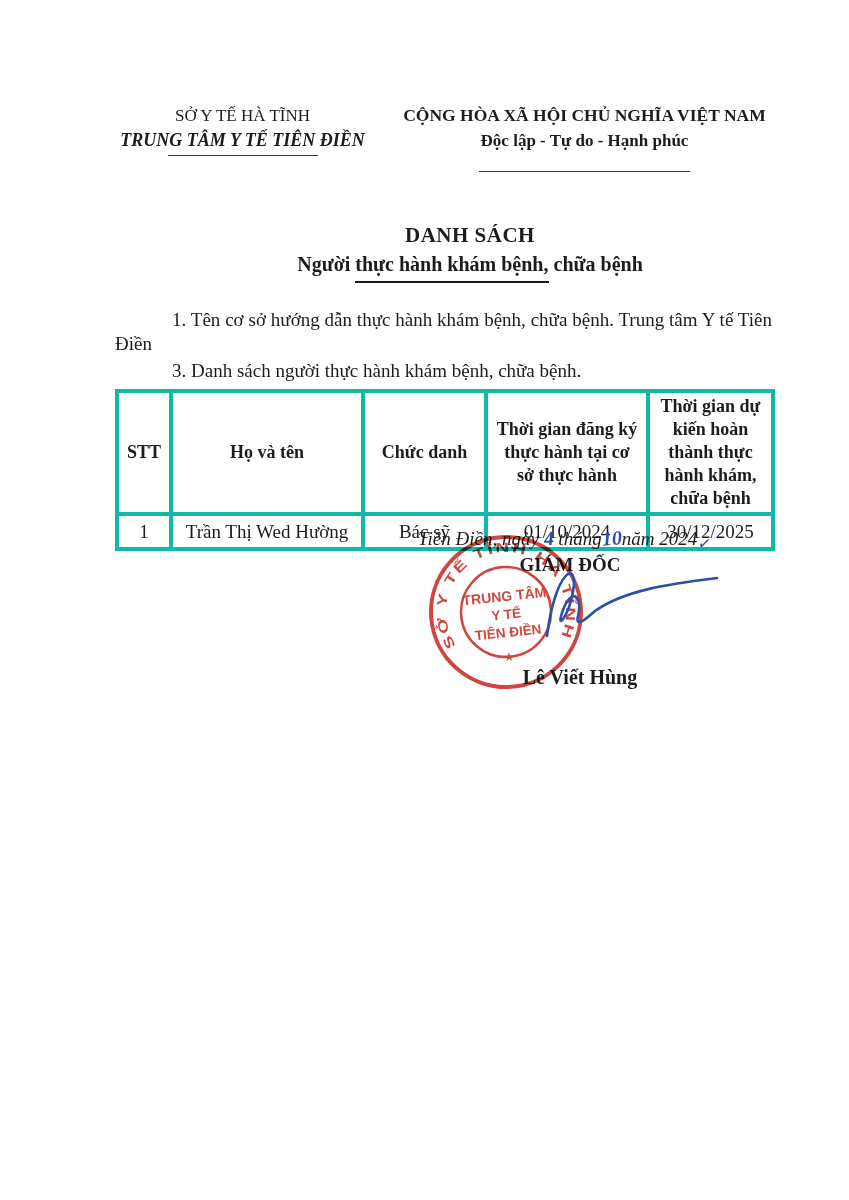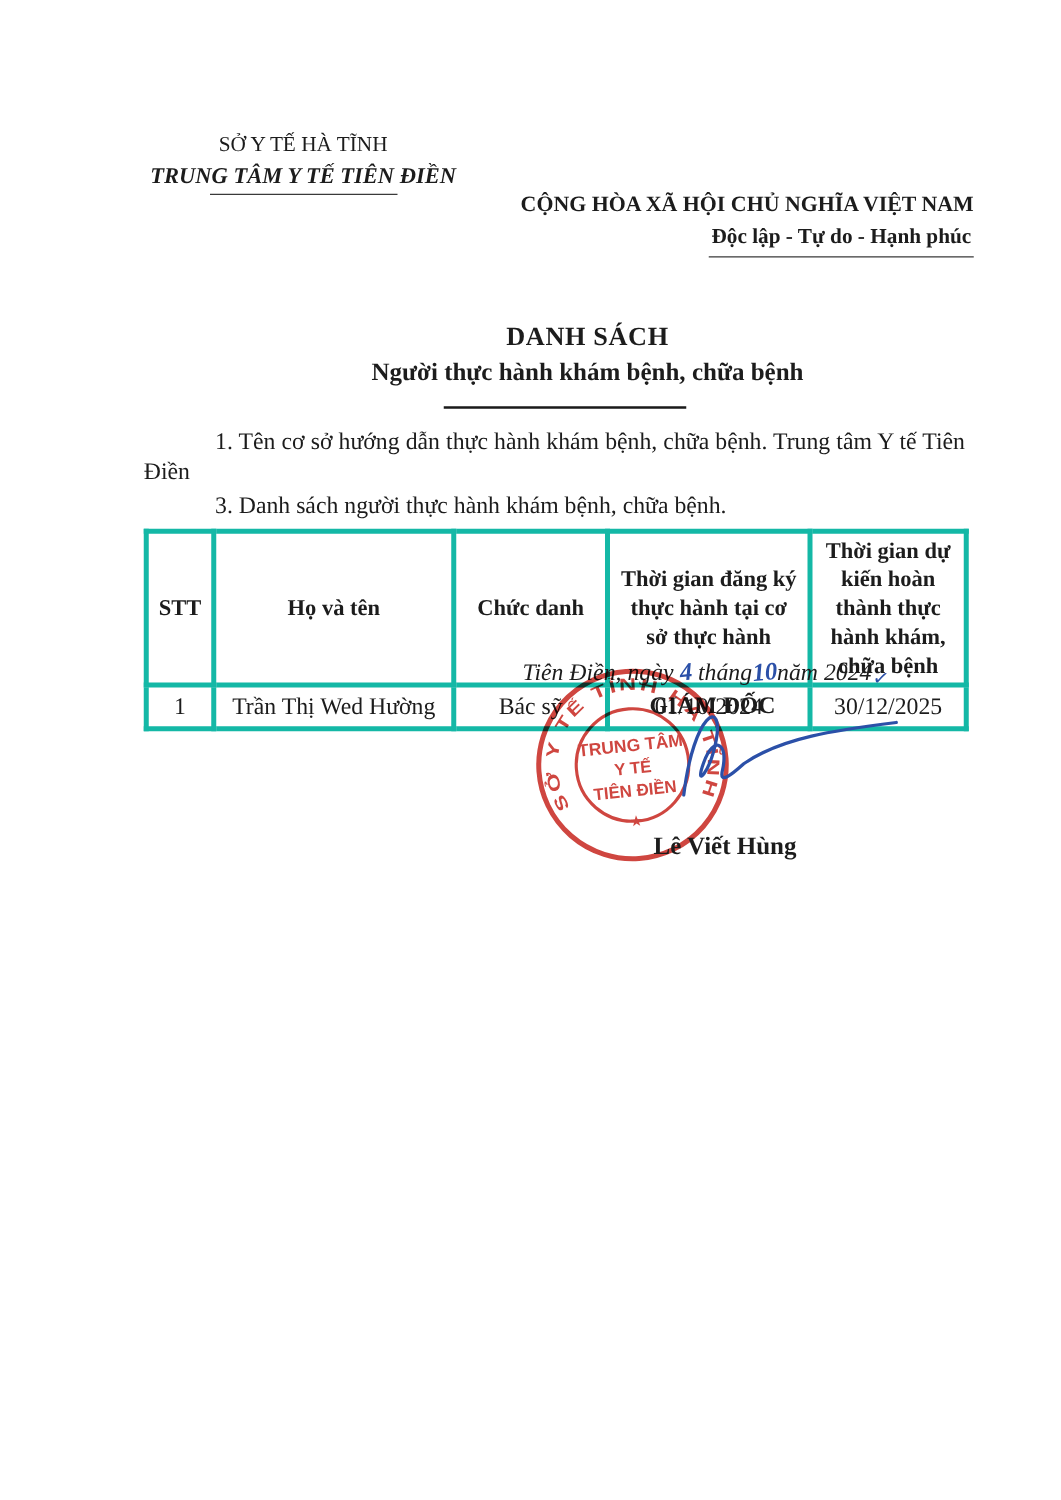--- a/index.html
+++ b/index.html
@@ -7,31 +7,31 @@
     position:relative;
     width:849px;height:1043px;
     background:#ffffff;
     font-family:"Liberation Serif","DejaVu Serif",serif;
     color:#1c1c1c;
     overflow:hidden;
   }
   
   .header{display:flex;padding-top:103px;}
   .header .left{width:295px;margin-left:95px;text-align:center;line-height:25px;}
-  .header .right{flex:1;text-align:right;line-height:25px;margin-right:70px;margin-top:48px;}
+  .header .right{flex:1;text-align:center;line-height:25px;margin-right:70px;}
   .org1{font-size:17px;}
   .org2{font-size:18px;font-weight:bold;font-style:italic;}
   .org-bar{width:150px;height:0;border-top:1.5px solid #3a3a3a;margin:2px auto 0 auto;}
   .nat1{font-size:17.5px;font-weight:bold;}
-  .nat2{font-size:17px;font-weight:bold;display:inline-block;border-bottom:1.5px solid #3a3a3a;padding:0 2px 4px 2px;}
+  .nat2{font-size:17px;font-weight:bold;display:inline-block;border-bottom:1.5px solid #3a3a3a;padding:0 2px 18px 2px;}
   
   .title-wrap{margin-left:115px;width:710px;text-align:center;margin-top:50px;line-height:26px;}
   .doc-title{font-size:21px;font-weight:bold;letter-spacing:.5px;}
   .doc-subtitle{font-size:20px;font-weight:bold;margin-top:3px;}
-  .doc-subtitle .u{border-bottom:2px solid #1a1a1a;padding-bottom:16px;}
+  .doc-subtitle .u{border-bottom:2px solid #1a1a1a;padding-bottom:6px;}
   
   .content{margin-left:115px;width:657px;margin-top:31px;font-size:19px;line-height:24px;}
   .para{margin:0 0 3px 0;text-indent:57px;text-align:justify;}
   
   table.doc{border-collapse:collapse;margin-left:115px;margin-top:6px;table-layout:fixed;width:656px;}
   table.doc th,table.doc td{
     border:4px solid #14b8a6;text-align:center;vertical-align:middle;
     padding:2px 6px;overflow:hidden;
   }
   table.doc th{font-size:18px;font-weight:bold;line-height:23px;height:111px;}

